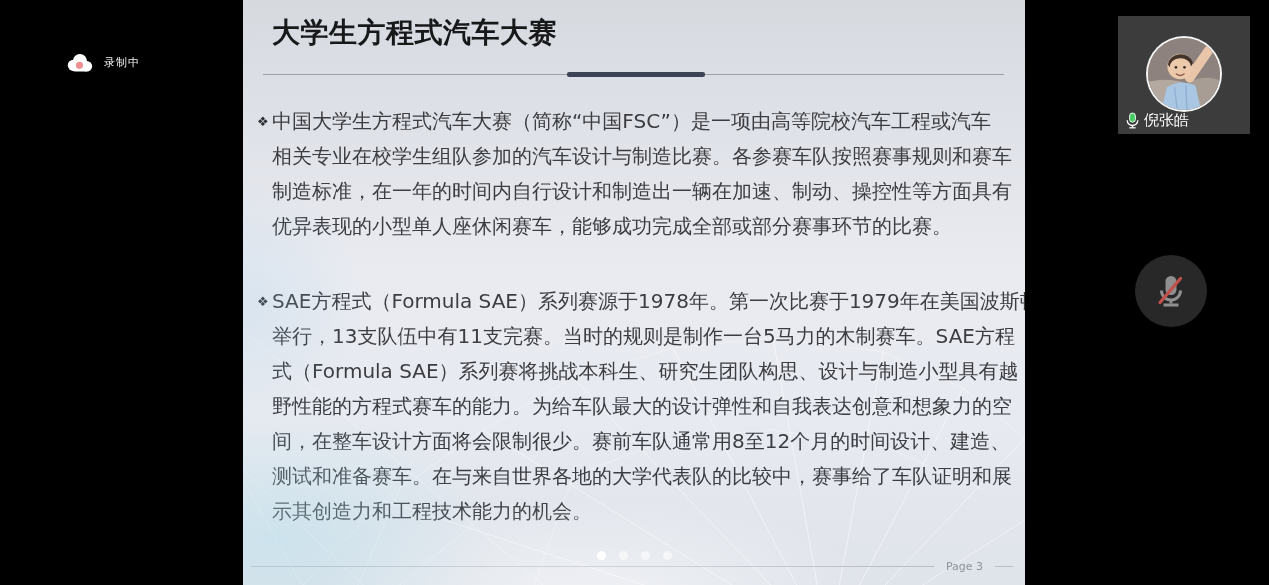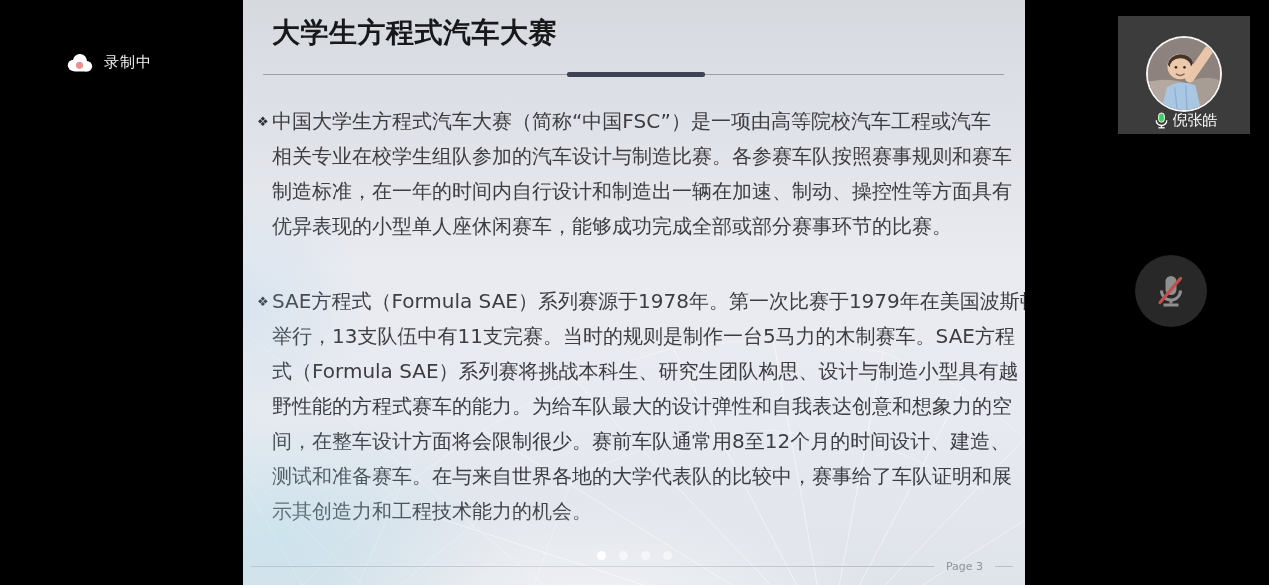--- a/index.html
+++ b/index.html
@@ -12,21 +12,21 @@
     background: #000;
     overflow: hidden;
   }
 
   
   .recording {
     position: absolute; left: 64px; top: 51px;
     display: flex; align-items: center; gap: 10px;
   }
   .recording .cloud { width: 30px; height: 23px; display: block; }
-  .recording .rec-label { color: #f2f2f2; font-size: 15px; letter-spacing: 1px; }
+  .recording .rec-label { color: #f2f2f2; font-size: 11px; letter-spacing: 1px; }
 
   
   .slide {
     position: absolute; left: 243px; top: 0;
     width: 782px; height: 585px;
     background: linear-gradient(180deg, #d6d9de 0%, #dadde3 10%, #e9ebf1 46%, #e7eaf0 72%, #dfe3ea 100%);
     overflow: hidden;
   }
   .slide::after {
     content: ""; position: absolute; inset: 0; pointer-events: none;
@@ -84,21 +84,21 @@
   }
   .avatar-ring {
     position: absolute; left: 28px; top: 20px;
     width: 76px; height: 76px; border-radius: 50%;
     border: 2px solid rgba(255,255,255,0.92);
     overflow: hidden; background: #8d827d;
   }
   .avatar-ring svg { display: block; width: 100%; height: 100%; }
   .name-row {
     position: absolute; left: 6px; bottom: 4px; right: 4px;
-    display: flex; align-items: center; gap: 3px; justify-content: center;
+    display: flex; align-items: center; gap: 3px;
   }
   .name-row .mic-on { width: 17px; height: 17px; flex: 0 0 auto; }
   .participant-name {
     color: #ffffff; font-size: 15px; white-space: nowrap; overflow: hidden;
   }
 
   .mute-btn {
     position: absolute; left: 1135px; top: 255px;
     width: 72px; height: 72px; border-radius: 50%;
     background: #282828; border: none; cursor: pointer;

